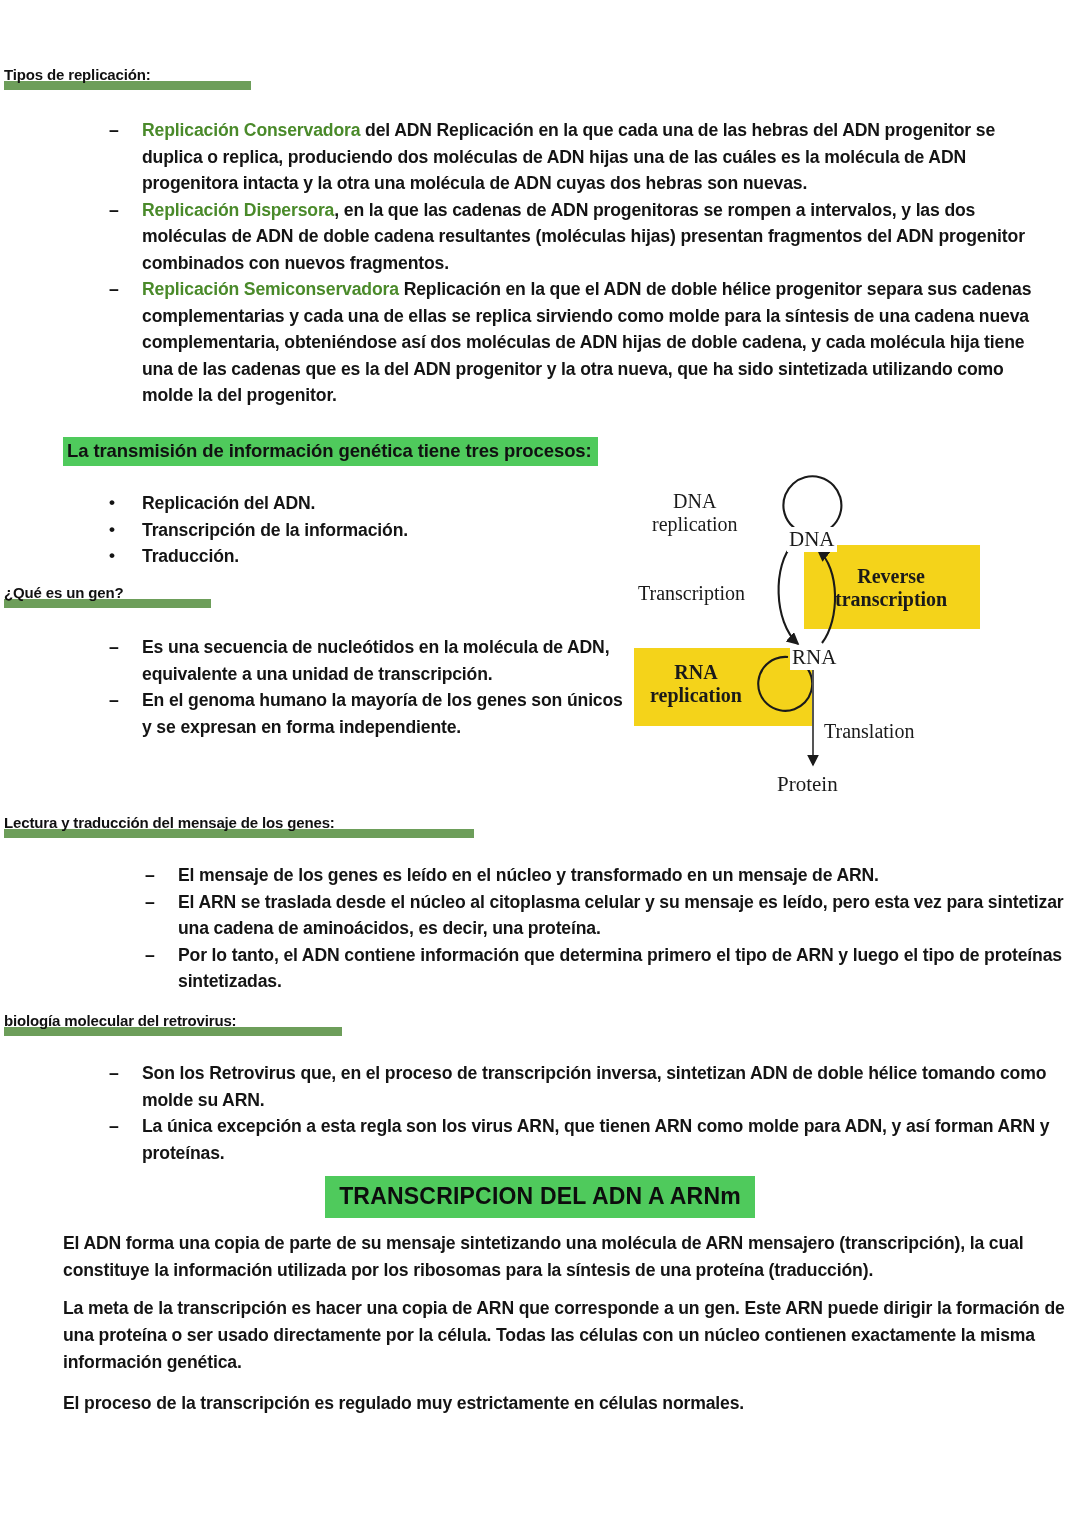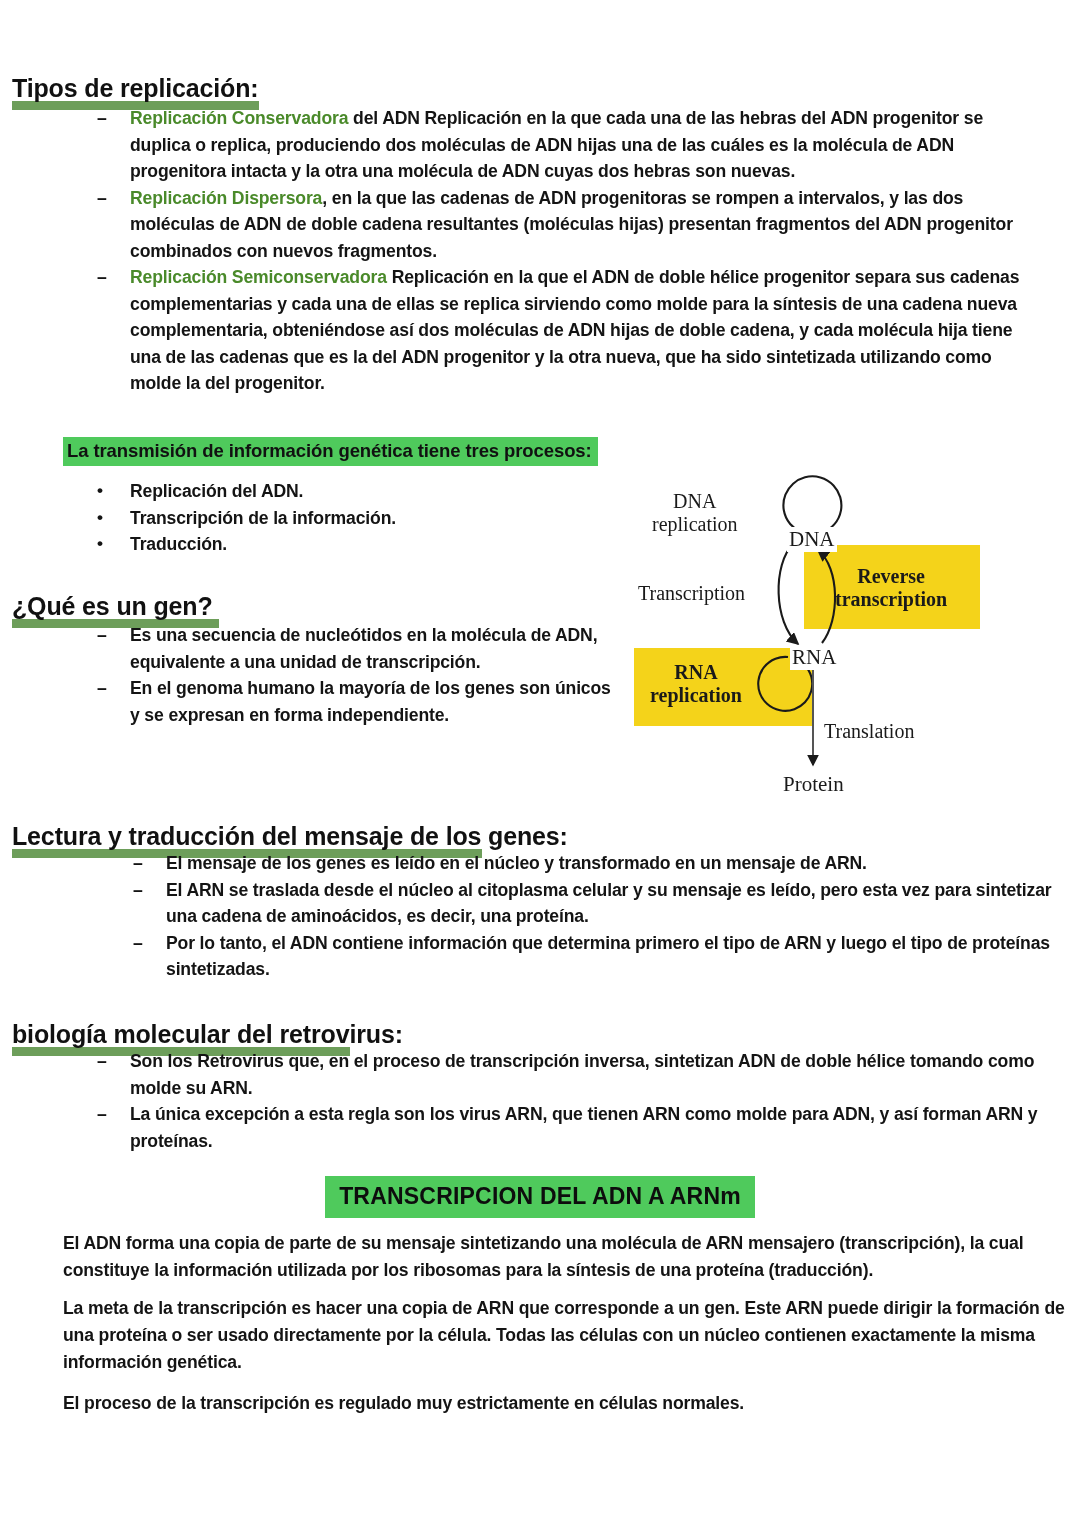--- a/index.html
+++ b/index.html
@@ -20,24 +20,24 @@
     width: 1080px;
     height: 1527px;
     box-sizing: border-box;
     padding: 0;
   }
 
   
   .sec-head {
     position: relative;
     font-weight: bold;
-    font-size: 25px;
+    font-size: 15px;
     letter-spacing: -0.15px;
     color: #111111;
-    margin: 12px;
+    margin: 4px;
   }
   .sec-head .ul-bar {
     position: absolute;
     left: 0;
     height: 9px;
     background: #6d9e5a;
     bottom: -7px;
     z-index: 0;
   }
   .sec-head .txt { position: relative; z-index: 1; }
@@ -50,21 +50,21 @@
     font-size: 18.5px;
     color: #111111;
     padding: 3px 6px 4px 4px;
     margin-left: 63px;
     letter-spacing: -0.1px;
   }
 
   
   ul.dash-list, ul.dot-list {
     list-style: none;
-    margin: 0;
+    margin: 12px;
     padding: 0;
   }
   ul.dash-list > li, ul.dot-list > li {
     position: relative;
     font-weight: bold;
     font-size: 17.6px;
     line-height: 26.5px;
     color: #141414;
     letter-spacing: -0.15px;
   }
@@ -208,21 +208,21 @@
 
       <path d="M192,171 C210,148 210,96 188,78" fill="none" stroke="#1a1a1a" stroke-width="2.1" marker-end="url(#ah)"></path>
 
       <path d="M158,185 A27,27 0 1 0 163,186" fill="none" stroke="#1a1a1a" stroke-width="2.1" marker-end="url(#ah)"></path>
 
       <path d="M183,196 L183,293" fill="none" stroke="#555555" stroke-width="2" marker-end="url(#ah)"></path>
     </svg>
 
     <div class="node" style="left:157px; top:55px;">DNA</div>
     <div class="node" style="left:160px; top:173px;">RNA</div>
-    <div class="node" style="left:151px; top:300px;">Protein</div>
+    <div class="node" style="left:145px; top:300px;">Protein</div>
 
     <div class="dlabel" style="left:22px; top:18px; text-align:center;">
       <div>DNA</div>
       <div>replication</div>
     </div>
 
     <div class="dlabel" style="left:8px; top:110px;">Transcription</div>
 
     <div class="dlabel" style="left:205px; top:93px; text-align:center; font-weight:bold;">
       <div>Reverse</div>

